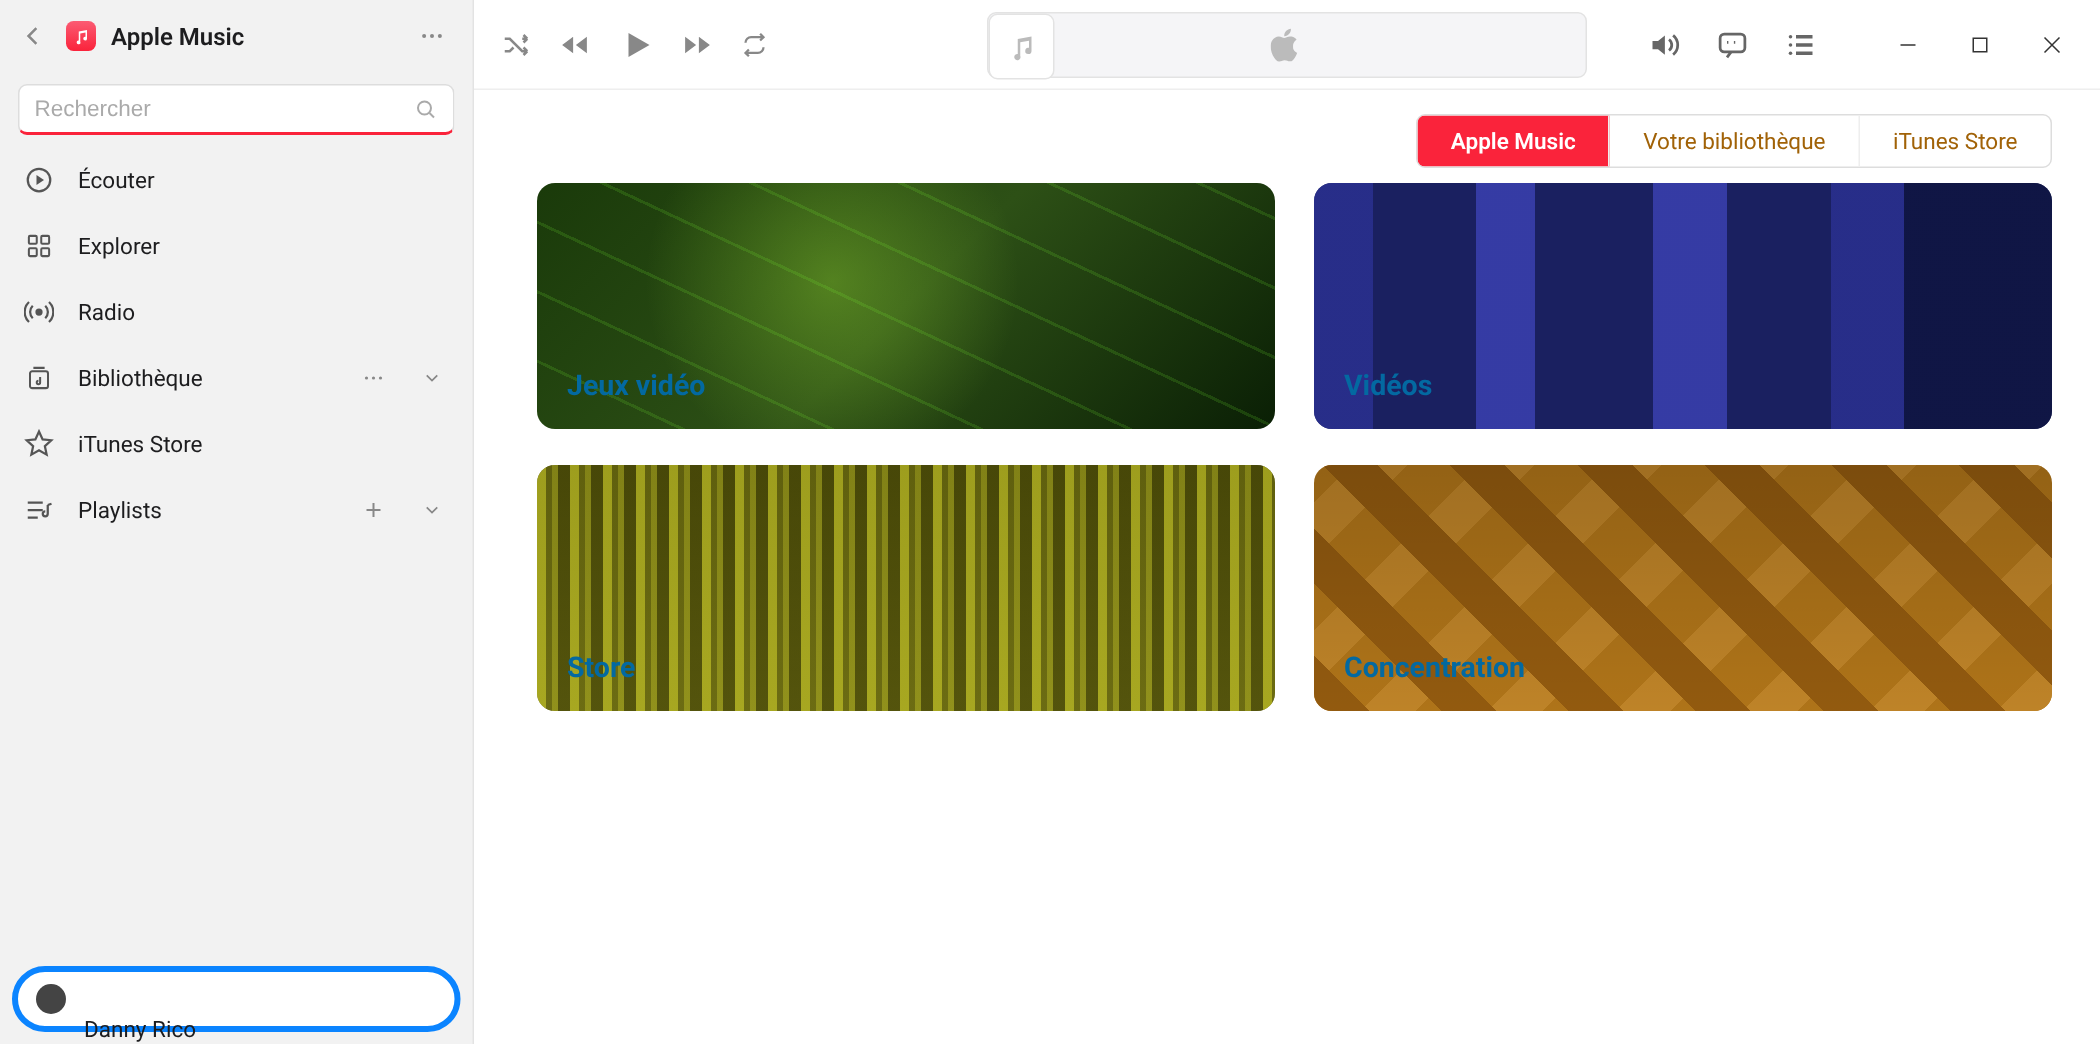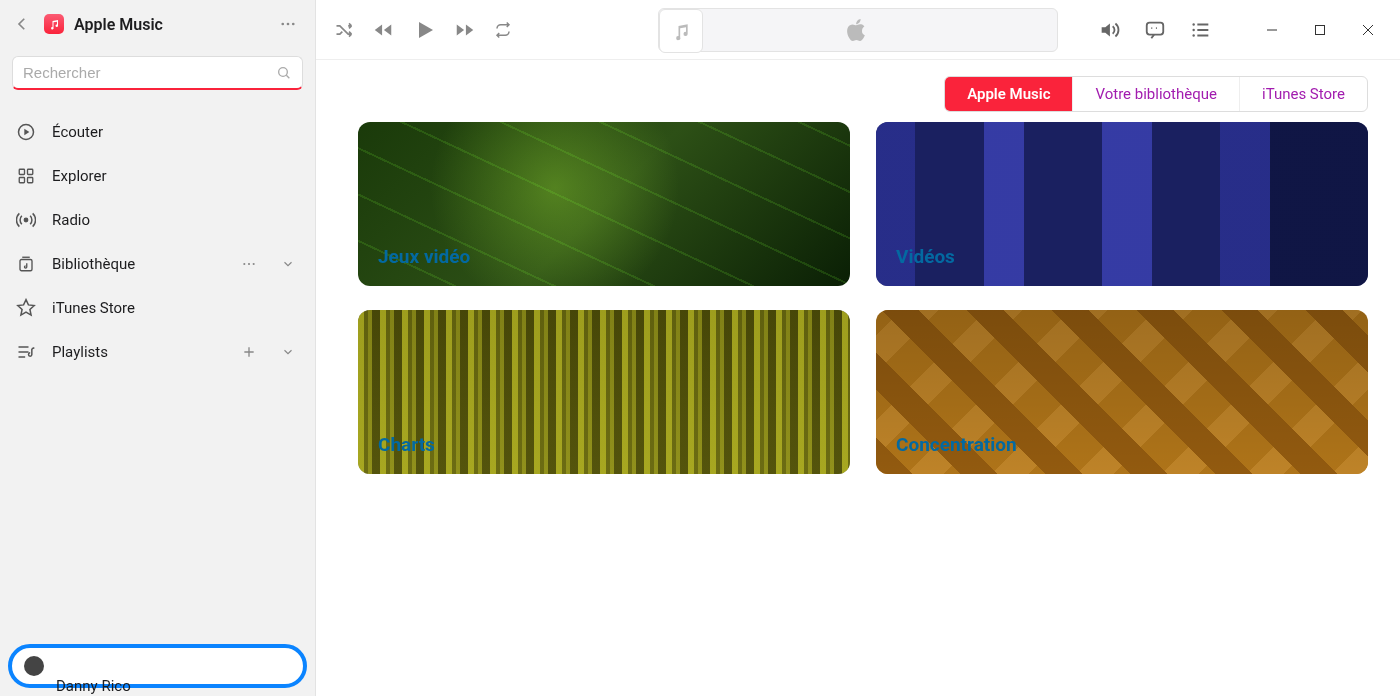--- a/index.html
+++ b/index.html
@@ -33,21 +33,21 @@
   background: #fff; border: 1px solid #ddd;
   border-radius: 6px; display:flex; align-items:center;
   padding: 0 10px; gap: 8px;
   border-bottom: 2px solid #fa233b;
 }
 .search-box input {
   flex:1; border:none; outline:none; font-size:15px; color:#0369a1;
   background: transparent;
 }
 .search-box input::placeholder { color:#aaa; }
-.nav { padding-top: 8px; margin-top: 12px; }
+.nav { padding-top: 8px; }
 .nav-item {
   height: 44px; display:flex; align-items:center;
   padding: 0 16px; gap:16px; font-size:15px; cursor:pointer;
   color:#1d1d1f;
 }
 .nav-item .nav-icon { width:20px; display:flex; align-items:center; justify-content:center; color:#555;}
 .nav-item .spacer { flex:1; }
 .nav-item .trail-icon { color:#888; padding:0 4px;}
 .sidebar-footer {
   position:absolute; bottom:8px; left:8px; right:8px;
@@ -78,21 +78,21 @@
 }
 .np-apple { color:#bbb; }
 .right-controls { margin-left:auto; display:flex; align-items:center; gap:24px; color:#666; }
 .right-controls .rc { cursor:pointer; }
 .win-controls { display:flex; gap:28px; margin-left:30px; color:#333; }
 .win-controls div { cursor:pointer; width:20px; text-align:center; }
 .viewtabs {
   display:flex; justify-content:flex-end; padding: 16px 32px 10px 32px; gap:0;
 }
 .seg { height:36px; border:1px solid #ddd; border-radius:6px; display:flex; overflow:hidden; background:#fff;}
-.seg .tab { padding: 0 22px; display:flex; align-items:center; font-size:15px; color:#a21caf; cursor:pointer; border-right:1px solid #eee;}
+.seg .tab { padding: 0 22px; display:flex; align-items:center; font-size:15px; color:#a16207; cursor:pointer; border-right:1px solid #eee;}
 .seg .tab:last-child{border-right:none;}
 .seg .tab.active { background:#fa233b; color:#fff; font-weight:600;}
 .cards { flex:1; overflow:auto; padding: 0 32px 20px 42px; }
 .grid { display:grid; grid-template-columns: 1fr 1fr; gap: 24px 26px; }
 .card {
   height: 164px; border-radius: 12px; position: relative;
   overflow:hidden; cursor:pointer; color:#0369a1;
   display:flex; align-items:flex-end; padding:18px 20px;
 }
 .card .label { font-size:19px; font-weight:700; position:relative; z-index:2;}
@@ -366,21 +366,21 @@
       <div class="card c1">
           <div class="bg"></div>
           <div class="label">Jeux vidéo</div>
         </div>
       <div class="card c3">
           <div class="bg"></div>
           <div class="label">Vidéos</div>
         </div>
       <div class="card c5">
           <div class="bg"></div>
-          <div class="label">Charts</div>
+          <div class="label">Store</div>
         </div>
       <div class="card c6">
           <div class="bg"></div>
           <div class="label">Concentration</div>
         </div>
     </div>
   </div>
 </div>
 
 </body></html>

